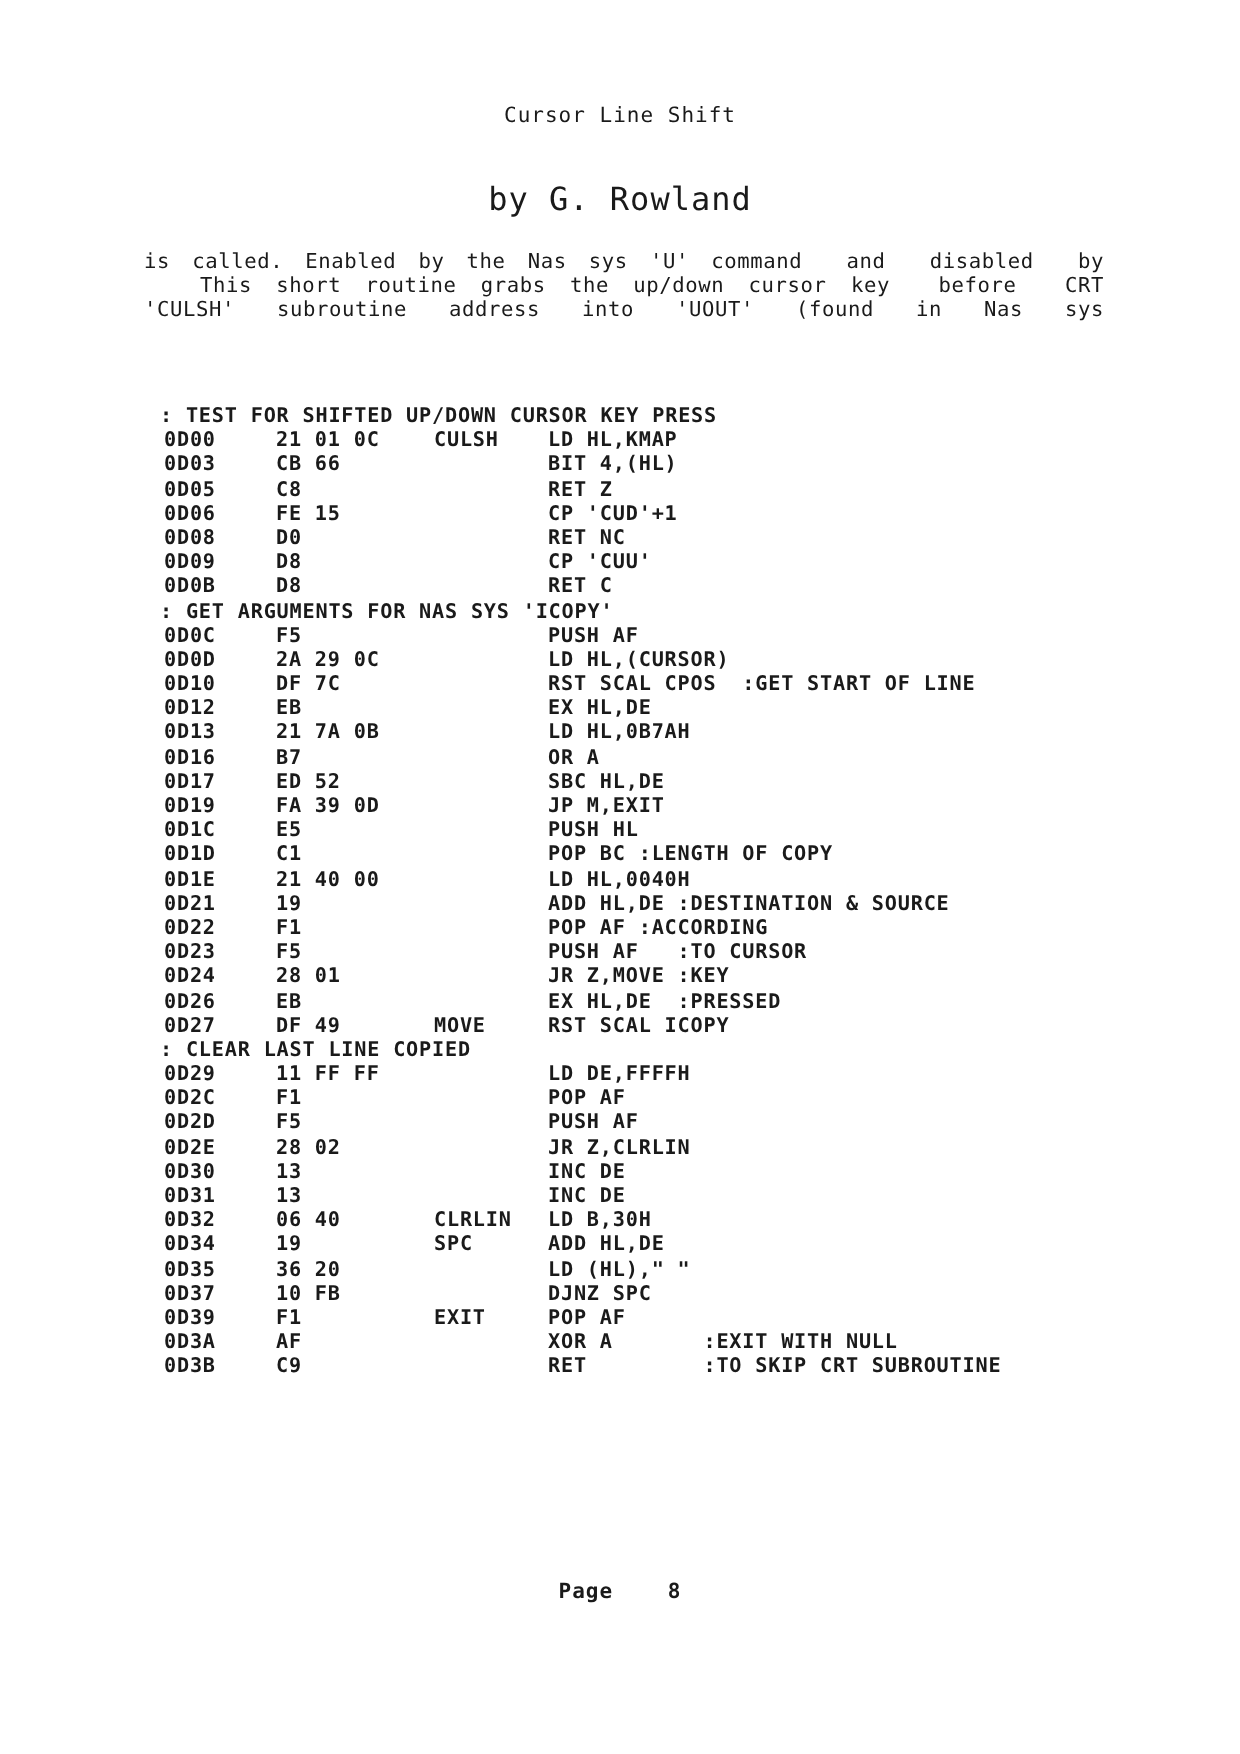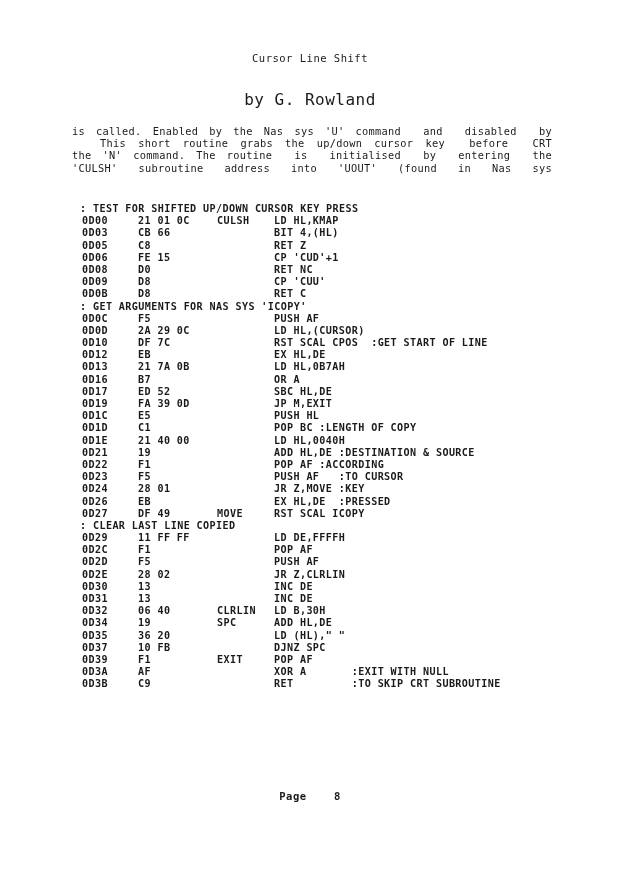--- a/index.html
+++ b/index.html
@@ -28,21 +28,20 @@
 </head>
 <body>
 
 <div class="page">
   <div class="title">Cursor Line Shift</div>
   <div class="byline">by G. Rowland</div>
 
   <div class="intro">
     <span class="ln">is called. Enabled by the Nas sys 'U' command  and  disabled  by</span>
     <span class="ln indent">This short routine grabs the up/down cursor key  before  CRT</span>
-    <span class="ln">the 'N' command. The routine  is  initialised  by  entering  the</span>
     <span class="ln">'CULSH'  subroutine  address  into  'UOUT'  (found  in  Nas  sys</span>
   </div>
 
   <div class="listing" id="listing">
       <div class="row"><span class="c-cmt">: TEST FOR SHIFTED UP/DOWN CURSOR KEY PRESS</span></div>
       <div class="row"><span class="c-addr">0D00</span><span class="c-hex">21 01 0C</span><span class="c-label">CULSH</span><span class="c-op">LD HL,KMAP</span></div>
       <div class="row"><span class="c-addr">0D03</span><span class="c-hex">CB 66</span><span class="c-label"></span><span class="c-op">BIT 4,(HL)</span></div>
       <div class="row"><span class="c-addr">0D05</span><span class="c-hex">C8</span><span class="c-label"></span><span class="c-op">RET Z</span></div>
       <div class="row"><span class="c-addr">0D06</span><span class="c-hex">FE 15</span><span class="c-label"></span><span class="c-op">CP 'CUD'+1</span></div>
       <div class="row"><span class="c-addr">0D08</span><span class="c-hex">D0</span><span class="c-label"></span><span class="c-op">RET NC</span></div>

